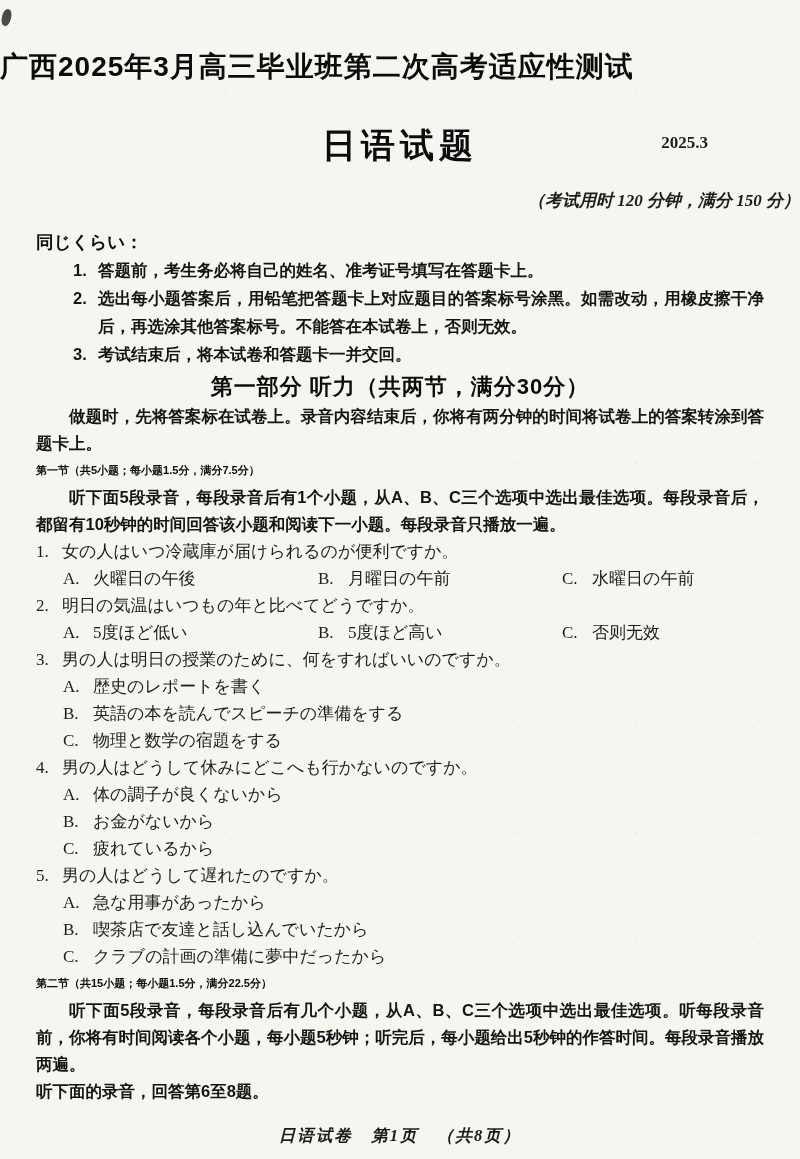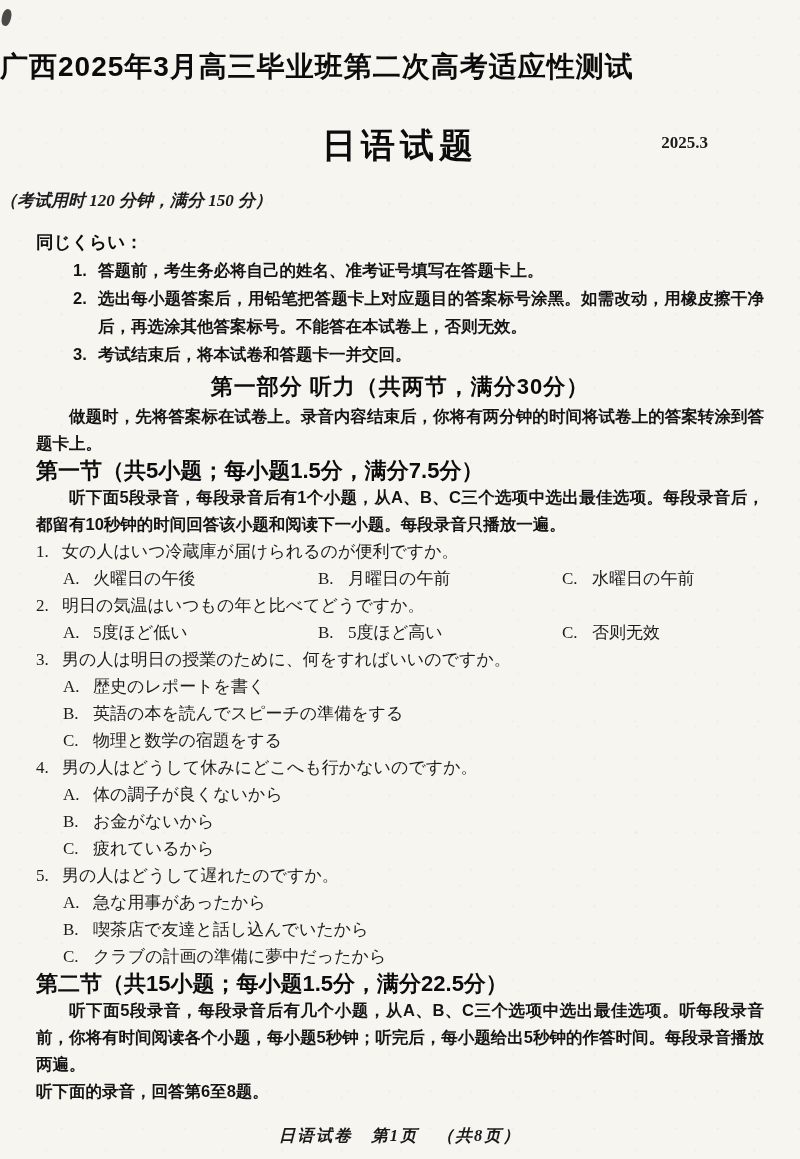--- a/index.html
+++ b/index.html
@@ -31,21 +31,21 @@
     margin:0;text-align:center;color:#0c0c0c;
     font-family:"Liberation Sans","DejaVu Sans",sans-serif;
     font-weight:bold;font-size:34px;line-height:42px;letter-spacing:5px;
   }
   .date{
     position:absolute;right:92px;top:8px;
     font-family:"Liberation Serif","DejaVu Serif",serif;
     font-weight:bold;font-size:17px;line-height:22px;
   }
   .exam-info{
-    margin-top:21px;text-align:left;
+    margin-top:21px;text-align:right;
     font-family:"Liberation Serif","DejaVu Serif",serif;
     font-weight:bold;font-style:italic;font-size:17px;line-height:27px;
   }
   .content{padding:0 36px;}
   .notice-heading{
     margin-top:14px;font-family:"Liberation Sans","DejaVu Sans",sans-serif;
     font-weight:bold;font-size:17.5px;line-height:28px;color:#0d0d0d;
   }
   .notice-item{
     position:relative;padding-left:62px;text-align:justify;
@@ -58,21 +58,21 @@
     font-family:"Liberation Sans","DejaVu Sans",sans-serif;
     font-weight:bold;font-size:22px;line-height:33px;letter-spacing:1px;
   }
   .para{
     margin:0;text-indent:2em;text-align:justify;
     font-family:"Liberation Sans","DejaVu Sans",sans-serif;
     font-weight:bold;font-size:16.5px;line-height:27px;color:#141414;
   }
   .sec-heading{
     font-family:"Liberation Sans","DejaVu Sans",sans-serif;
-    font-weight:bold;font-size:22px;line-height:27px;color:#0d0d0d;
+    font-weight:bold;font-size:11px;line-height:27px;color:#0d0d0d;
   }
   .q-line{display:flex;font-size:17px;line-height:27px;}
   .q-num{width:26px;flex:none;}
   .q-text{flex:1;}
   .opt-row{display:flex;padding-left:27px;font-size:17px;line-height:27px;}
   .opt{display:flex;}
   .col1{width:255px;flex:none;}
   .col2{width:244px;flex:none;}
   .col3{flex:1;}
   .opt-label{width:30px;flex:none;}

